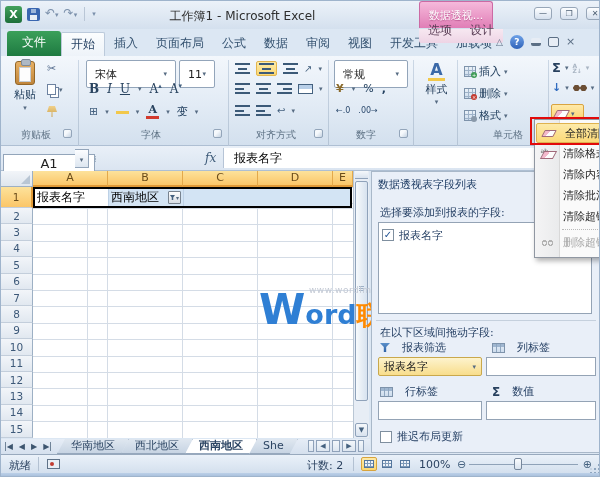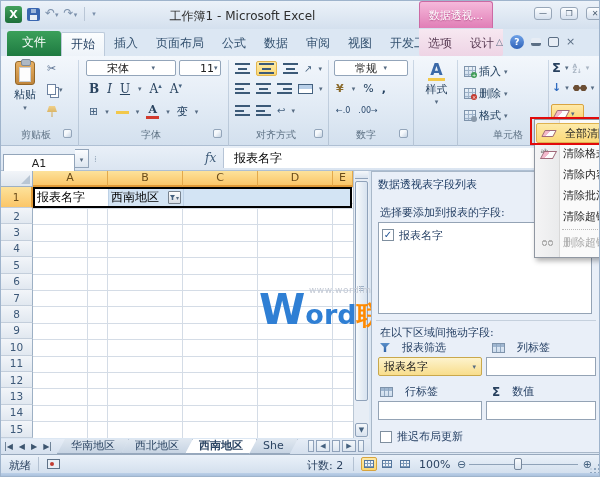--- a/index.html
+++ b/index.html
@@ -26,21 +26,21 @@
 .wbtn{width:18px;height:13px;border:1px solid #97a6b8;border-radius:3px;background:linear-gradient(#fdfeff,#d5e0ee);
   color:#4f6175;font-size:8px;line-height:11px;text-align:center}
 
 
 #tabrow{position:absolute;left:0;top:28px;right:0;height:27px}
 #ribbon-tabs{position:absolute;left:6px;top:0;display:flex;height:27px;align-items:flex-end}
 .rtab{height:24px;line-height:23px;padding:0 9px;font-size:12px;color:#33516f;white-space:nowrap}
 .rtab.file{background:linear-gradient(#3ba05a,#1e7a41);color:#fff;border-radius:3px 3px 0 0;padding:0 15px;height:25px}
 .rtab.active{background:linear-gradient(#fbfdfe,#eef3f9);border:1px solid #bccadb;border-bottom:none;
   border-radius:2px 2px 0 0;color:#1f3c5e}
-#ctx-tabs{position:absolute;left:418px;top:0;display:flex;height:27px;align-items:flex-end;
+#ctx-tabs{position:absolute;left:418px;top:0;display:flex;height:14px;align-items:flex-end;
   background:linear-gradient(#f7e8f1,#eed4e5);border-radius:0 0 2px 2px}
 .rtab.ctx{color:#5a3d55}
 #tab-right{position:absolute;left:495px;top:6px;display:flex;gap:7px;align-items:center}
 .tri-up{color:#5c6f85;font-size:9px}
 .helpc{width:14px;height:14px;border-radius:50%;background:linear-gradient(#6ea2e8,#2f62b8);color:#fff;
   font-size:9px;font-weight:bold;text-align:center;line-height:14px}
 .wmini{width:11px;height:10px;border:1px solid #5c6f85;border-radius:2px;background:#e7edf5}
 .wmini.min{border:none;border-bottom:3px solid #5c6f85;height:8px;width:10px}
 .wmini.cls{border:none;color:#5c6f85;font-size:11px;line-height:10px;width:auto;background:none}
 
@@ -58,22 +58,22 @@
 #paste-btn{position:absolute;left:8px;top:4px;width:32px;height:62px;display:flex;flex-direction:column;
   align-items:center;gap:2px;border:1px solid transparent;border-radius:2px}
 .clipic{width:20px;height:24px;background:linear-gradient(#e7b064,#c0853b);border:1px solid #936628;border-radius:3px;position:relative}
 .clipic::before{content:"";position:absolute;left:3px;top:5px;right:3px;bottom:2px;background:#fdfdfd;border:1px solid #c6cdd5}
 .clipic::after{content:"";position:absolute;top:-3px;left:5px;width:8px;height:5px;background:#aeb9c5;border-radius:2px;border:1px solid #7e8b99}
 .scis{color:#5b7191;font-size:11px}
 .copyic{width:9px;height:11px;border:1px solid #6d82a0;background:#fff;box-shadow:3px 3px 0 -1px #fff,3px 3px 0 0 #6d82a0}
 .fmtp{width:10px;height:11px;background:linear-gradient(#f0d08a,#caa04a);clip-path:polygon(20% 0,80% 0,100% 55%,55% 55%,55% 100%,45% 100%,45% 55%,0 55%);}
 
 
-.combo{position:absolute;height:16px;background:#fff;border:1px solid #93a5ba;display:flex;align-items:center;
-  padding:0 20px;font-size:11px;color:#222;border-radius:2px}
+.combo{position:absolute;height:28px;background:#fff;border:1px solid #93a5ba;display:flex;align-items:center;
+  padding:0 8px;font-size:11px;color:#222;border-radius:2px}
 .combo .dd{margin-left:auto}
 .fbtn{font-family:"DejaVu Serif",serif;font-size:12px;color:#29435f}
 .aup::after{content:"▴";font-size:7px;vertical-align:super;color:#44617f}
 .adn::after{content:"▾";font-size:7px;vertical-align:super;color:#44617f}
 .ucolor{display:inline-block;width:13px}
 .ucolor b{display:block;font-family:"DejaVu Serif",serif;font-size:11px;line-height:10px;text-align:center;color:#29435f}
 .ucolor i{display:block;height:3px;margin-top:1px}
 .borderic{color:#44617f;font-size:11px}
 .fillic{width:12px;height:8px;background:linear-gradient(#cfd6de,#9aa5b1);clip-path:polygon(25% 0,100% 30%,70% 100%,0 60%)}
 
@@ -111,22 +111,22 @@
   radial-gradient(circle at 3.5px 4px,#6b4e34 3px,transparent 3.5px),
   radial-gradient(circle at 10.5px 4px,#6b4e34 3px,transparent 3.5px)}
 #clear-btn{position:absolute;left:550px;top:48px;width:33px;height:19px;display:flex;align-items:center;gap:3px;
   padding:0 3px;background:linear-gradient(#ffeaa9,#fbd169);border:1px solid #d9a441;border-radius:2px}
 .eraser{width:13px;height:8px;transform:skewX(-28deg);border:1px solid #a06a7a;border-radius:1px;
   background:linear-gradient(105deg,#f3b9cc 42%,#fdfdfd 42%)}
 
 
 #fbar{position:absolute;left:0;top:145px;right:0;height:25px;background:linear-gradient(#e9f0f8,#dbe5f1);
   border-bottom:1px solid #aebfd3}
-#namebox{position:absolute;left:2px;top:8px;width:72px;height:19px;background:#fff;border:1px solid #93a5ba;
-  display:flex;align-items:center;justify-content:center;font-size:11px;color:#222}
+#namebox{position:absolute;left:2px;top:8px;width:92px;height:19px;background:#fff;border:1px solid #93a5ba;
+  display:flex;align-items:center;justify-content:center;font-size:13px;color:#222}
 #namedd{position:absolute;left:74px;top:3px;width:14px;height:19px;border:1px solid #93a5ba;border-left:none;
   background:linear-gradient(#fcfdff,#dde6f0);text-align:center;line-height:17px}
 #fxsplit{position:absolute;left:93px;top:8px;color:#9fb0c2;font-size:9px}
 #fx{position:absolute;left:204px;top:5px;font-family:"DejaVu Serif",serif;font-style:italic;font-size:12px;color:#3d5a78}
 #fval{position:absolute;left:222px;top:2px;right:0;bottom:2px;background:#fff;border-left:1px solid #b6c4d6;
   display:flex;align-items:center;padding-left:10px;font-size:12px;color:#000}
 
 
 #sheet{position:absolute;left:0;top:170px;width:368px;height:267px;background:#fff;overflow:hidden}
 #corner{position:absolute;left:0;top:0;width:32px;height:16px;background:linear-gradient(#f2f5f9,#dfe6ee);

